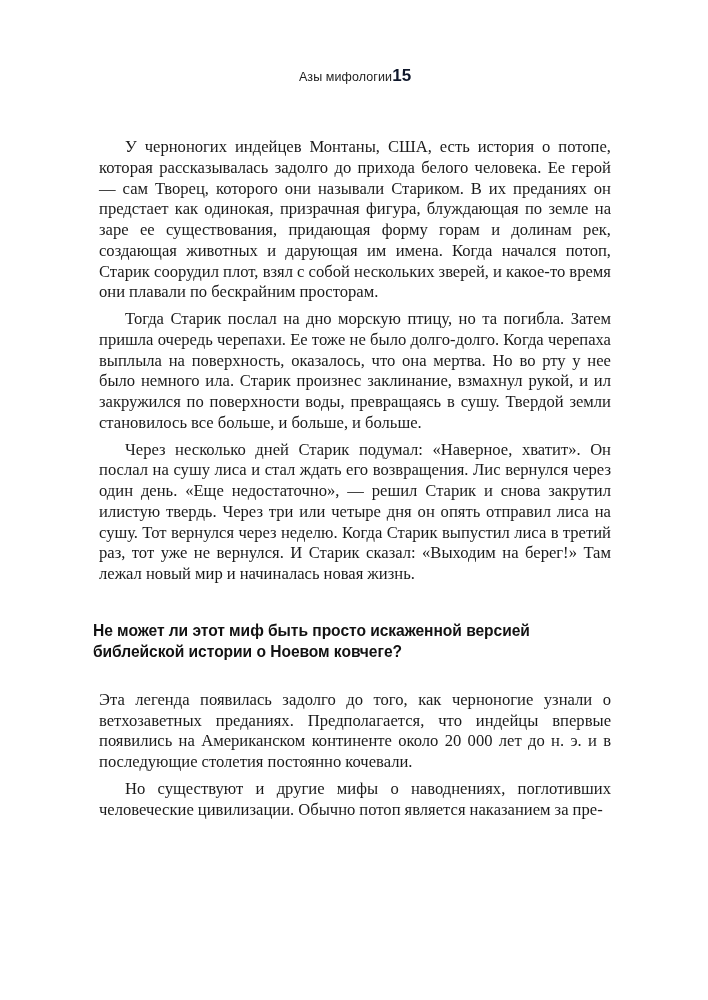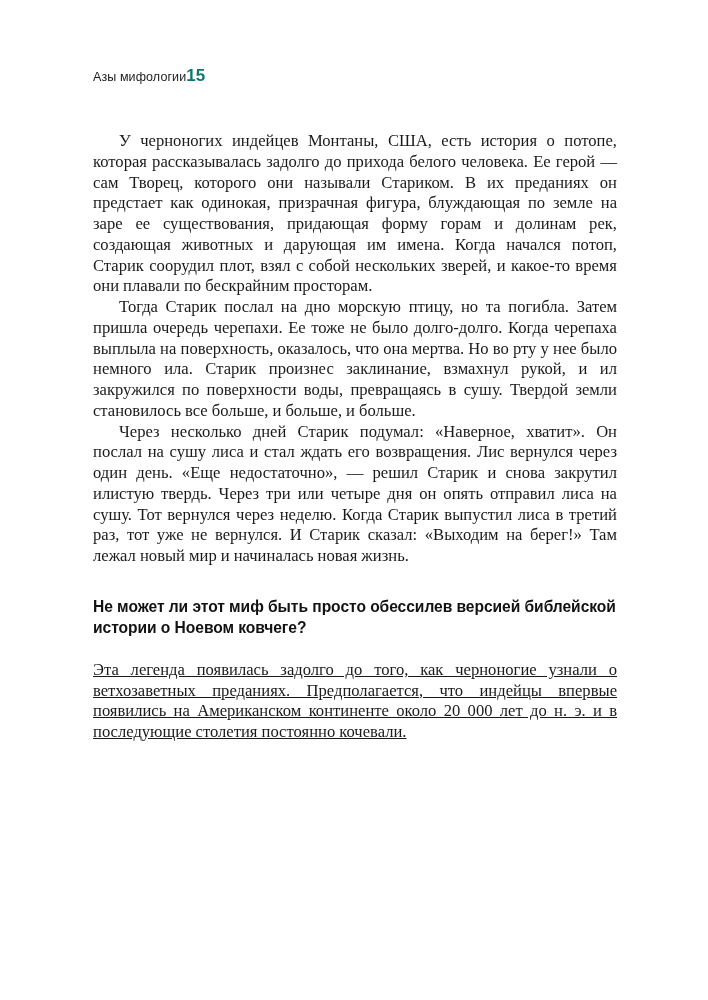--- a/index.html
+++ b/index.html
@@ -16,56 +16,55 @@
     box-sizing: border-box;
   }
   .running-head {
     position: absolute;
     left: 93px;
     right: 91px;
     top: 68px;
     height: 22px;
     display: flex;
     align-items: baseline;
-    justify-content: flex-start;
+    justify-content: center;
   }
   .running-head-title {
     font-family: "Liberation Sans", sans-serif;
     font-size: 12.5px;
     line-height: 16px;
     color: #1c1c1c;
     letter-spacing: 0.1px;
   }
   .running-head-folio {
     font-family: "Liberation Sans", sans-serif;
     font-size: 17px;
     font-weight: bold;
     line-height: 16px;
-    color: #0f766e;
+    color: #0f172a;
   }
   .textblock {
     position: absolute;
     left: 93px;
     top: 131px;
     width: 524px;
   }
   p.body-par {
-    margin: 0;
+    margin: 6px;
     font-family: "Liberation Serif", serif;
     font-size: 16.6px;
     line-height: 20.75px;
     color: #1a1a1a;
     text-align: justify;
     text-indent: 26px;
     hyphens: none;
     word-spacing: -0.1px;
   }
   p.body-par.no-indent {
     text-indent: 0;
-    text-decoration: underline;
   }
   h2.section-question {
     margin: 0;
     font-family: "Liberation Sans", sans-serif;
     font-size: 15.6px;
     font-weight: bold;
     line-height: 21.5px;
     color: #121212;
     text-align: left;
     letter-spacing: -0.05px;
@@ -84,21 +83,22 @@
   </div>
 
   <div class="textblock">
 
     <p class="body-par">У черноногих индейцев Монтаны, США, есть история о потопе, которая рассказывалась задолго до прихода белого человека. Ее герой — сам Творец, которого они называли Стариком. В их преданиях он предстает как одинокая, призрачная фигура, блуждающая по земле на заре ее существования, придающая форму горам и долинам рек, создающая животных и дарующая им имена. Когда начался потоп, Старик соорудил плот, взял с собой нескольких зверей, и какое-то время они плавали по бескрайним просторам.</p>
     <p class="body-par">Тогда Старик послал на дно морскую птицу, но та погибла. Затем пришла очередь черепахи. Ее тоже не было долго-долго. Когда черепаха выплыла на поверхность, оказалось, что она мертва. Но во рту у нее было немного ила. Старик произнес заклинание, взмахнул рукой, и ил закружился по поверхности воды, превращаясь в сушу. Твердой земли становилось все больше, и больше, и больше.</p>
     <p class="body-par">Через несколько дней Старик подумал: «Наверное, хватит». Он послал на сушу лиса и стал ждать его возвращения. Лис вернулся через один день. «Еще недостаточно», — решил Старик и снова закрутил илистую твердь. Через три или четыре дня он опять отправил лиса на сушу. Тот вернулся через неделю. Когда Старик выпустил лиса в третий раз, тот уже не вернулся. И Старик сказал: «Выходим на берег!» Там лежал новый мир и начиналась новая жизнь.</p>
 
     <div class="gap-before-heading"></div>
 
-    <h2 class="section-question">Не может ли этот миф быть просто обессилев версией библейской истории о Ноевом ковчеге?</h2>
+    <h2 class="section-question">Не может ли этот миф быть просто искаженной версией библейской истории о Ноевом ковчеге?</h2>
 
     <div class="gap-after-heading"></div>
 
     <p class="body-par no-indent">Эта легенда появилась задолго до того, как черноногие узнали о ветхозаветных преданиях. Предполагается, что индейцы впервые появились на Американском континенте около 20 000 лет до н. э. и в последующие столетия постоянно кочевали.</p>
+    <p class="body-par">Но существуют и другие мифы о наводнениях, поглотивших человеческие цивилизации. Обычно потоп является наказанием за пре-</p>
 
   </div>
 
 </div>
 
 </body></html>

